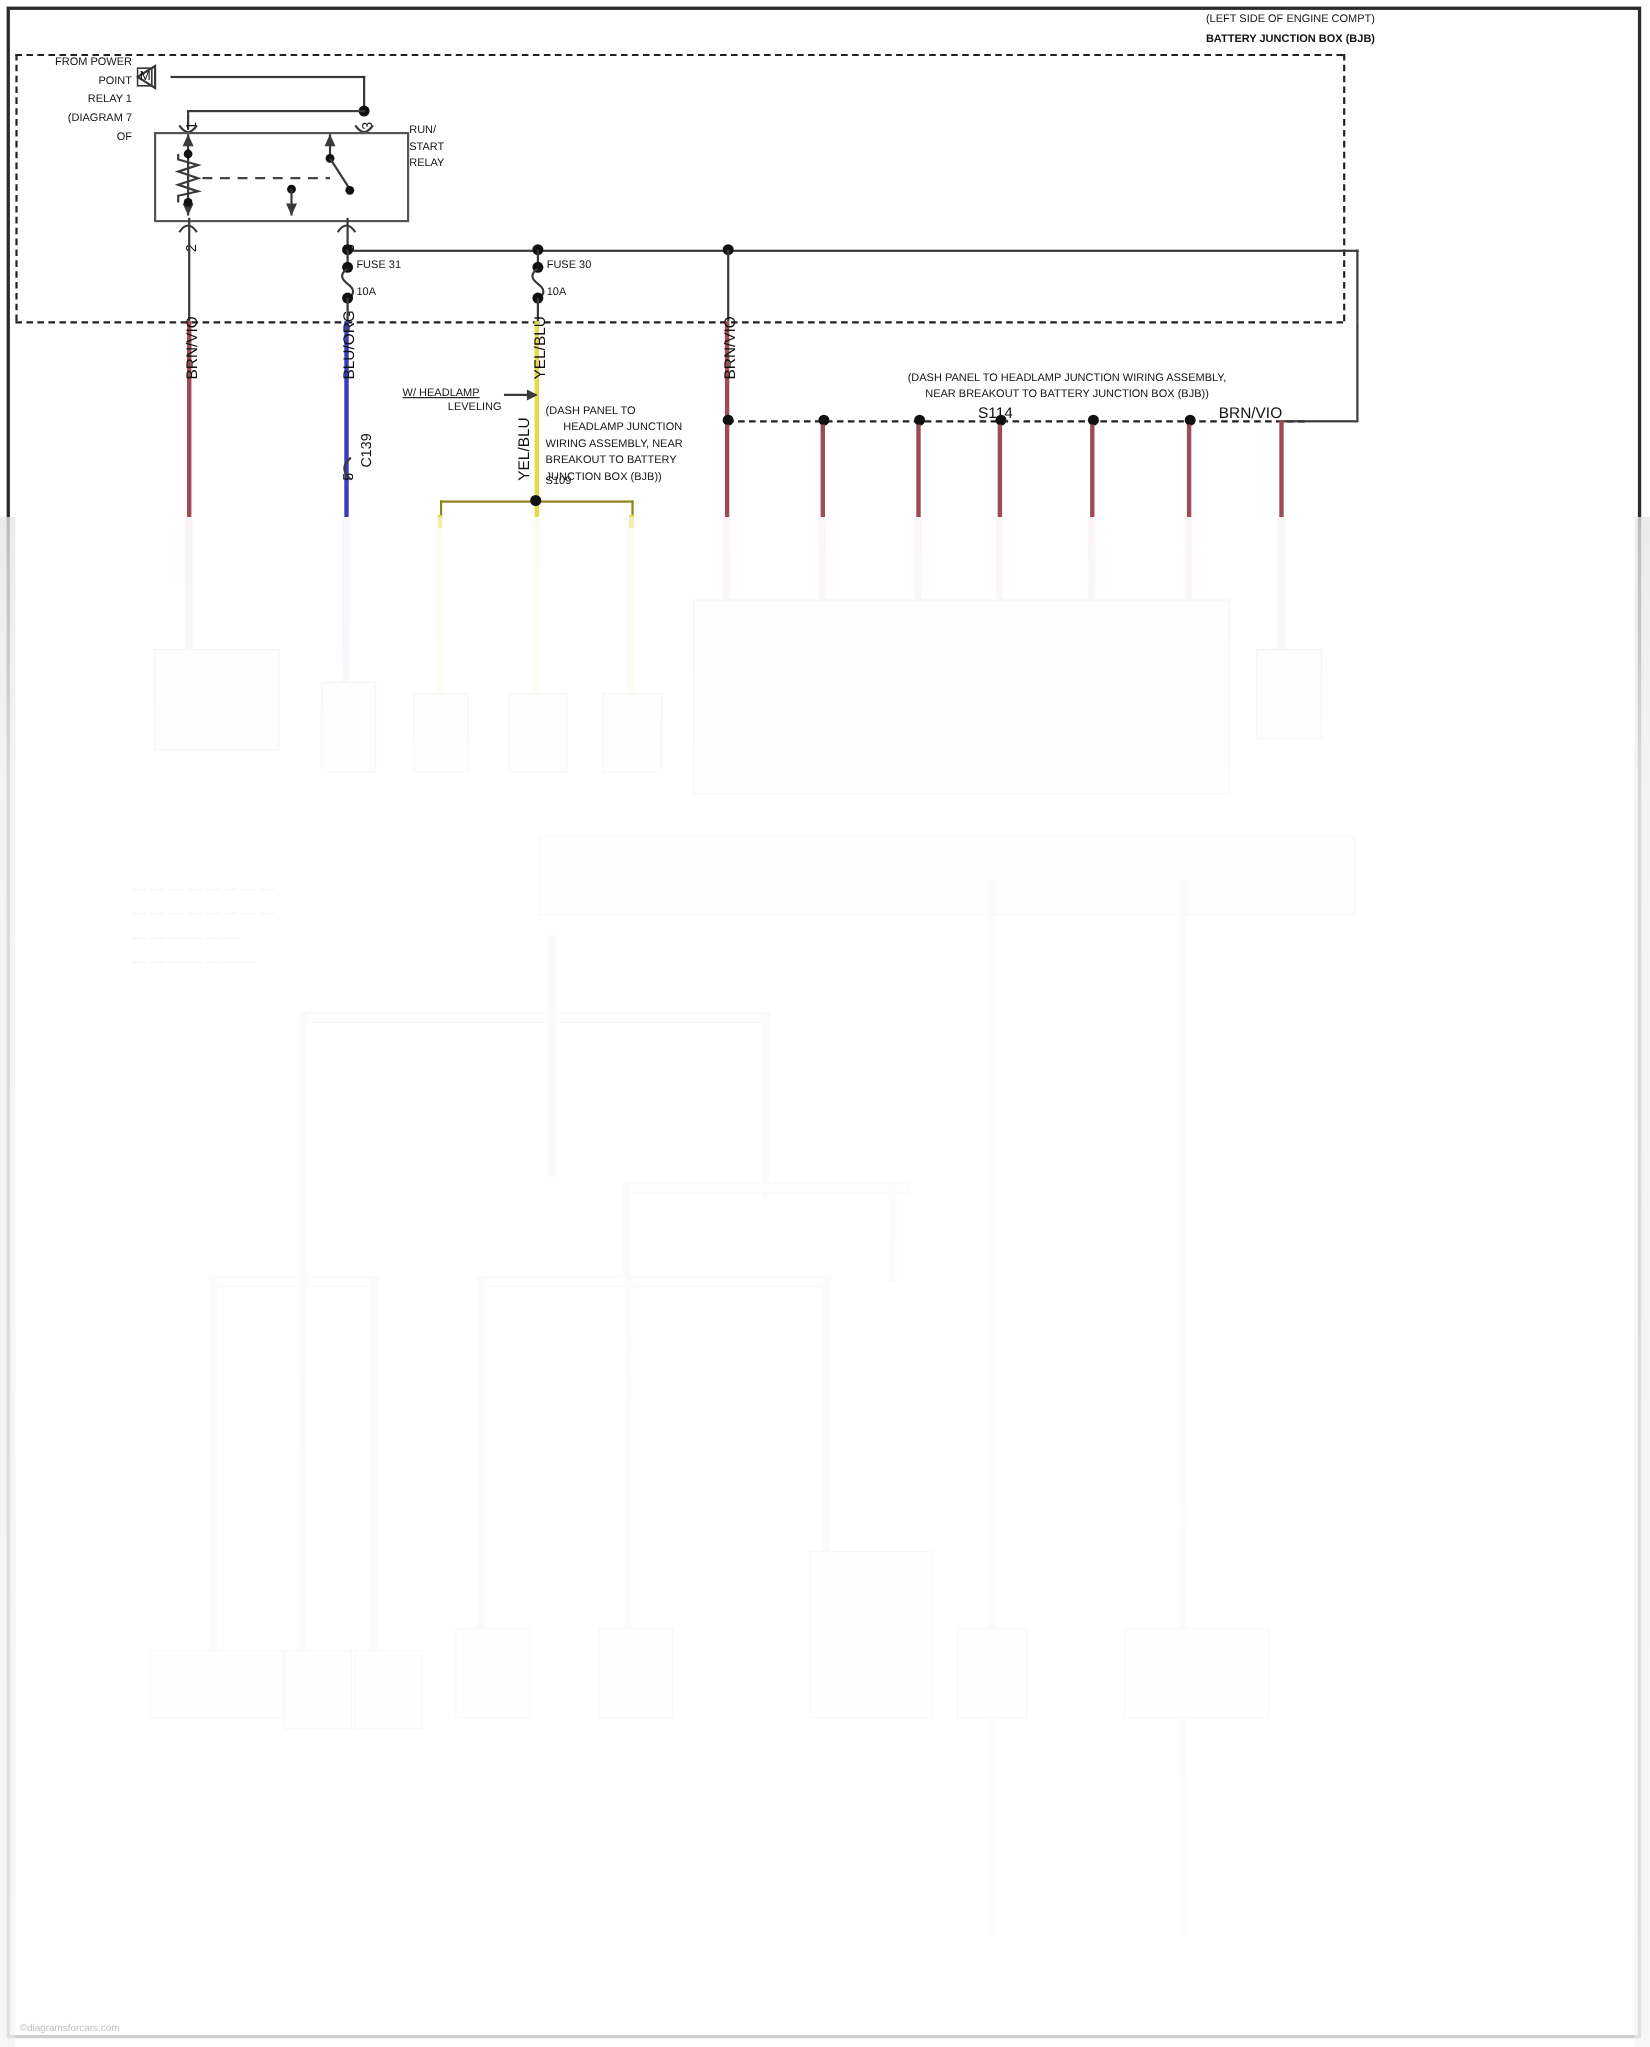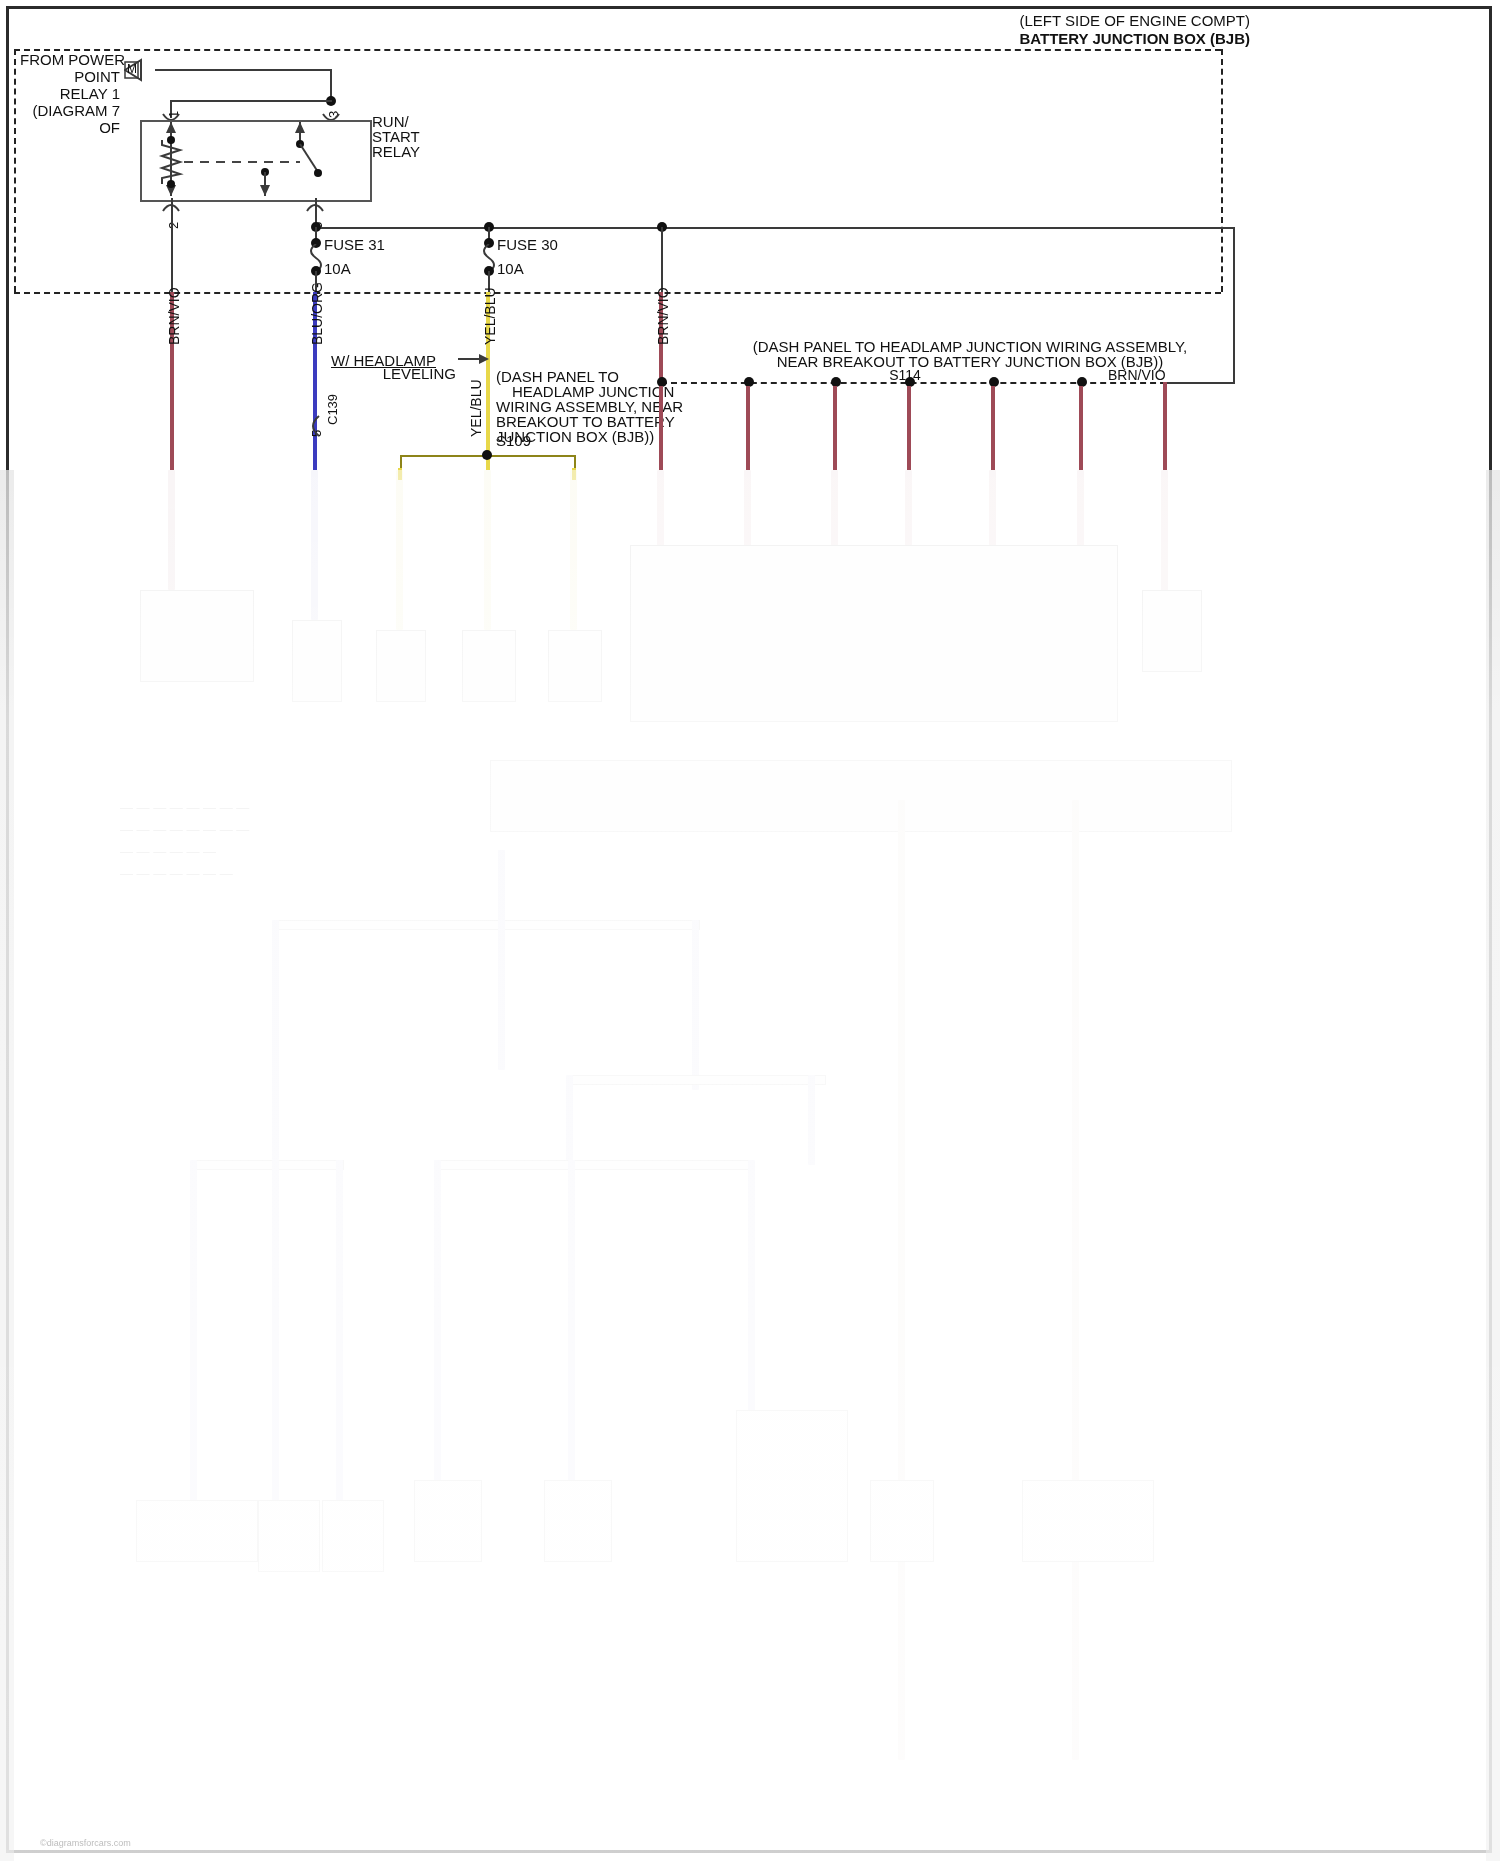--- a/index.html
+++ b/index.html
@@ -1,38 +1,38 @@
 <!DOCTYPE html>
 <html><head>
 <meta charset="utf-8">
 <style>
   html,body{margin:0;padding:0;background:#fff;}
   body{font-family:"Liberation Sans",sans-serif;}
   #page{position:relative;width:1500px;height:1861px;background:#ffffff;overflow:hidden;}
   #frame{position:absolute;left:6px;top:6px;width:1486px;height:1847px;border:3px solid #2b2b2b;box-sizing:border-box;}
-  .t{position:absolute;font-size:15px;color:#111;line-height:1.25;white-space:pre;}
+  .t{position:absolute;font-size:10px;color:#111;line-height:1.25;white-space:pre;}
   .tc{text-align:center;}
   .tr{text-align:right;}
   .vtxt{position:absolute;font-size:15px;color:#111;white-space:nowrap;
         transform-origin:0 0;transform:rotate(-90deg);}
   .ln{position:absolute;background:#3a3a3a;}
   .h{height:2px;}
   .v{width:2px;}
   .dot{position:absolute;width:10px;height:10px;border-radius:50%;background:#111;}
   .dash-h{position:absolute;height:0;border-top:2px dashed #222;}
   .dash-v{position:absolute;width:0;border-left:2px dashed #222;}
   .wire{position:absolute;width:4px;}
   .box{position:absolute;border:2px solid #555;background:transparent;}
   .faded{position:absolute;left:0;top:470px;width:1500px;height:1391px;
          background:#ffffff;opacity:0.90;pointer-events:none;}
   .fz{position:absolute;opacity:0.22;}
   .fz .t{font-size:13px;color:#333;}
   .ghost-wire{position:absolute;width:7px;border-radius:1px;}
   .ghost-conn{position:absolute;border:1px solid #888;background:#fafafa;}
-  #watermark{position:absolute;left:40px;top:1838px;font-size:9px;color:#bdbdbd;text-align:right;}
+  #watermark{position:absolute;left:18px;top:1838px;font-size:9px;color:#bdbdbd;text-align:right;}
   .sidebar-strip{position:absolute;top:470px;width:14px;height:1391px;background:#b9b9b9;opacity:.55;}
 </style>
 </head>
 <body>
 
 <div id="page">
   <div id="frame"></div>
 
   <div class="t tr" style="left:760px;top:12px;width:490px;">(LEFT SIDE OF ENGINE COMPT)</div>
   <div class="t tr" style="left:760px;top:30px;width:490px;font-weight:bold;">BATTERY JUNCTION BOX (BJB)</div>

